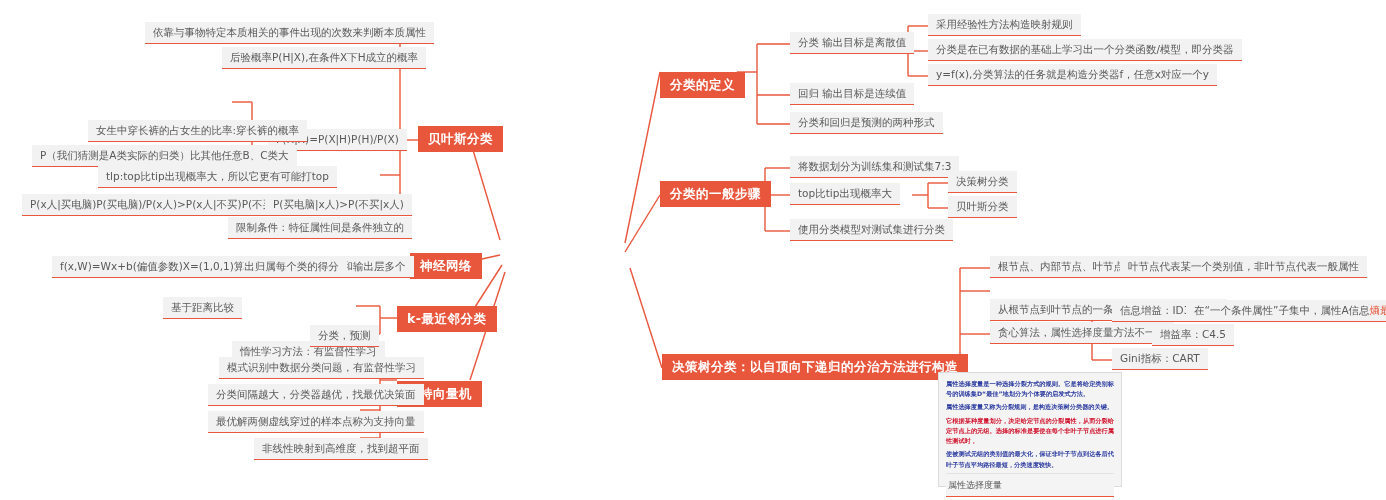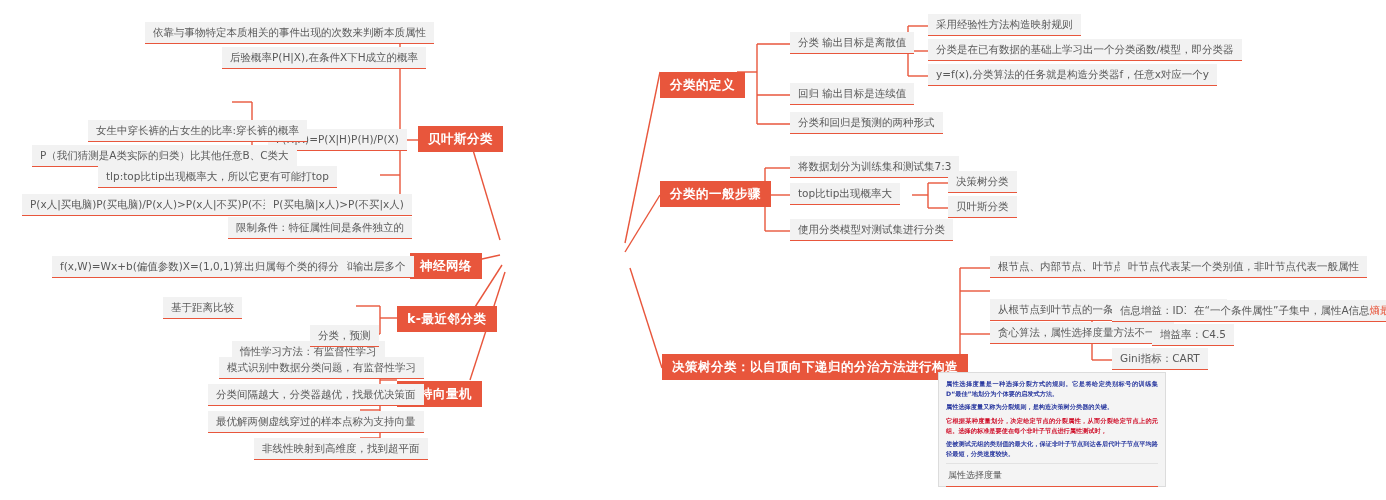--- a/index.html
+++ b/index.html
@@ -164,21 +164,21 @@
   <div class="node leaf" style="left:990px;top:322px;">贪心算法，属性选择度量方法不一样</div>
 
   <div class="node leaf" style="left:1120px;top:256px;">叶节点代表某一个类别值，非叶节点代表一般属性</div>
 
   <div class="node leaf" style="left:1112px;top:300px;">信息增益：ID3</div>
   <div class="node leaf" style="left:1152px;top:324px;">增益率：C4.5</div>
   <div class="node leaf" style="left:1112px;top:348px;">Gini指标：CART</div>
 
   <div class="node leaf" style="left:1186px;top:300px;"><span>在“一个条件属性”子集中，属性A信息</span><span class="hl">熵最低</span></div>
 
-  <div class="note" style="left:938px;top:372px;width:228px;height:115px;">
+  <div class="note" style="left:938px;top:372px;width:184px;height:115px;">
     <p>属性选择度量是一种选择分裂方式的规则。它是将给定类别标号的训练集D“最佳”地划分为个体要的启发式方法。</p>
     <p>属性选择度量又称为分裂规则，是构造决策树分类器的关键。</p>
     <p class="red">它根据某种度量划分，决定给定节点的分裂属性，从而分裂给定节点上的元组。选择的标准是要使在每个非叶子节点进行属性测试时，</p>
     <p>使被测试元组的类别值的最大化，保证非叶子节点到达各后代叶子节点平均路径最短，分类速度较快。</p>
     <div class="tail">属性选择度量</div>
   </div>
 
   <div class="node lvl1" style="left:418px;top:126px;">贝叶斯分类</div>
 
   <div class="node leaf" style="left:145px;top:22px;text-align:right;">依靠与事物特定本质相关的事件出现的次数来判断本质属性</div>

